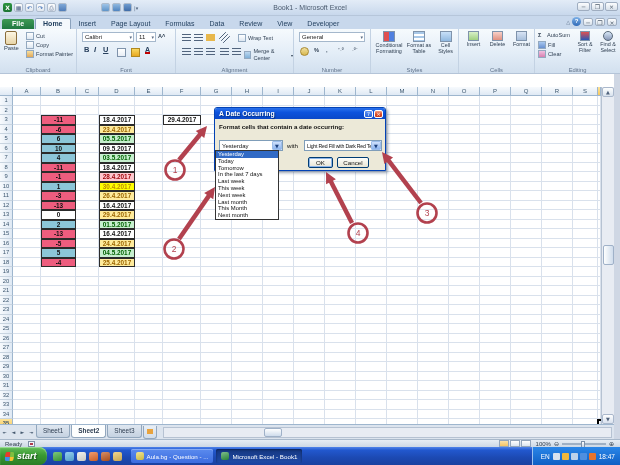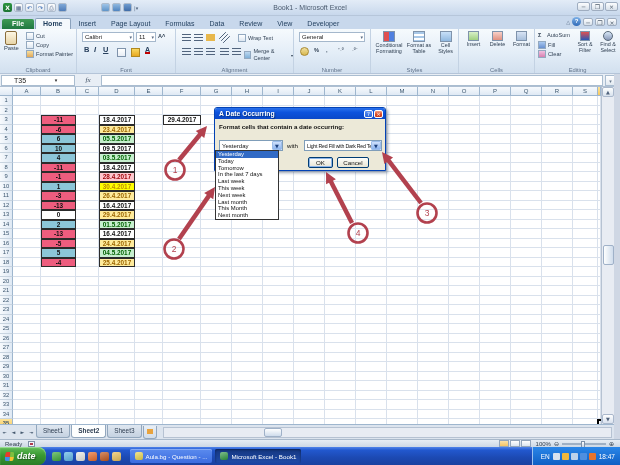--- a/index.html
+++ b/index.html
@@ -342,29 +342,20 @@
         <span class="two">Sort &amp; Filter</span>
       </div>
       <div class="rbig" style="position:absolute;left:62px;top:2px;width:22px;">
         <div style="width:10px;height:10px;border-radius:50%;background:linear-gradient(#d8e8f8,#8898b8);border:1px solid #586878;"></div>
         <span class="two">Find &amp; Select</span>
       </div>
       <div class="rglabel">Editing</div>
     </div>
   </div>
 
-  <div class="fbar">
-    <div class="namebox">
-      <span>T35</span>
-      <span class="nbarr">▾</span>
-    </div>
-    <div class="fx">fx</div>
-    <div class="finput"></div>
-    <div class="fdrop">▾</div>
-  </div>
 
   <div class="colheads">
       <div class="corner" style="width: 13px;"></div>
       <div class="chead" style="width: 28px;">A</div>
       <div class="chead" style="width: 35px;">B</div>
       <div class="chead" style="width: 23px;">C</div>
       <div class="chead" style="width: 36px;">D</div>
       <div class="chead" style="width: 28px;">E</div>
       <div class="chead" style="width: 38px;">F</div>
       <div class="chead" style="width: 31px;">G</div>
@@ -1231,21 +1222,21 @@
   </div>
 
   <div class="taskbar">
     <div class="startbtn">
       <div class="flag">
         <i style="background:#e83c2c"></i>
           <i style="background:#7fbf3f"></i>
           <i style="background:#3f8fe8"></i>
           <i style="background:#f8c030"></i>
       </div>
-      <span>date</span>
+      <span>start</span>
     </div>
     <div class="qlaunch">
         <div class="qlicon" style="background: linear-gradient(160deg, rgba(255, 255, 255, 0.333), rgba(0, 0, 0, 0.133)), rgb(63, 170, 60);"></div>
         <div class="qlicon" style="background: linear-gradient(160deg, rgba(255, 255, 255, 0.333), rgba(0, 0, 0, 0.133)), rgb(95, 183, 232);"></div>
         <div class="qlicon" style="background: linear-gradient(160deg, rgba(255, 255, 255, 0.333), rgba(0, 0, 0, 0.133)), rgb(232, 232, 226);"></div>
         <div class="qlicon" style="background: linear-gradient(160deg, rgba(255, 255, 255, 0.333), rgba(0, 0, 0, 0.133)), rgb(232, 107, 42);"></div>
         <div class="qlicon" style="background: linear-gradient(160deg, rgba(255, 255, 255, 0.333), rgba(0, 0, 0, 0.133)), rgb(194, 87, 29);"></div>
         <div class="qlicon" style="background: linear-gradient(160deg, rgba(255, 255, 255, 0.333), rgba(0, 0, 0, 0.133)), rgb(232, 192, 90);"></div>
       </div>
     <div id="taskbtns" style="display:flex;align-items:center;">

